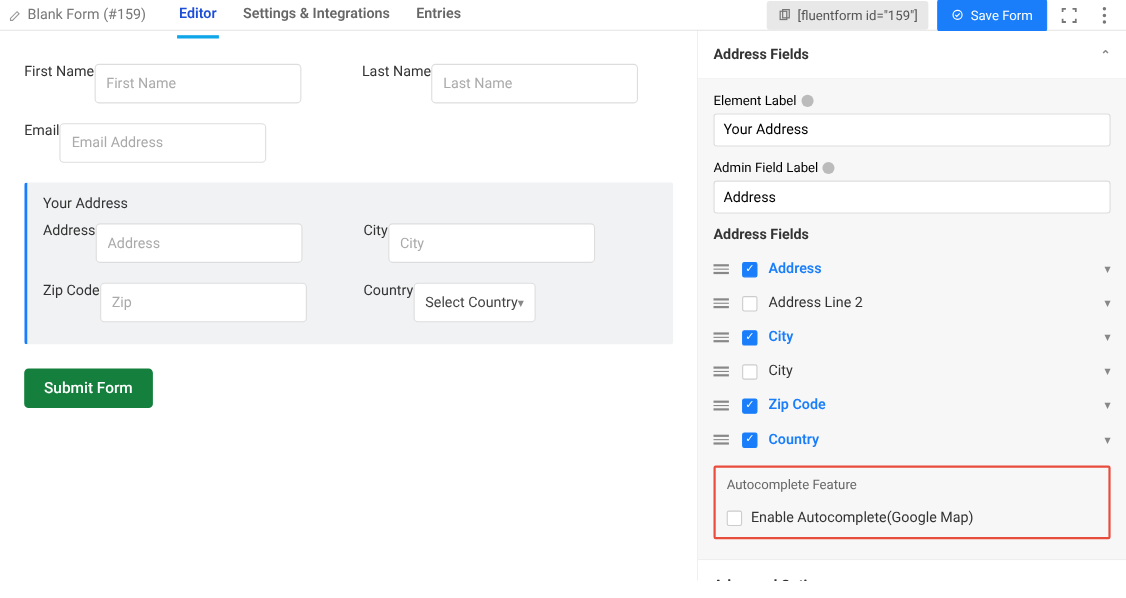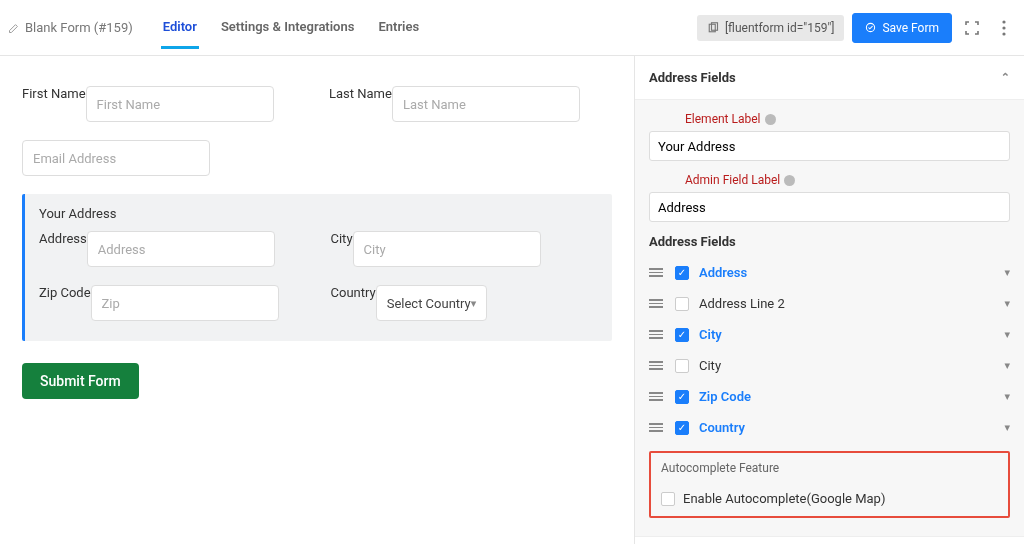--- a/index.html
+++ b/index.html
@@ -1,17 +1,17 @@
 <!DOCTYPE html>
 <html><head>
 <meta charset="utf-8">
 <style>
   * { box-sizing: border-box; margin: 0; padding: 0; font-family: -apple-system, BlinkMacSystemFont, "Segoe UI", Roboto, Arial, sans-serif; }
   body { background: #fff; color: #333; font-size: 13px; }
-  .topbar { display: flex; align-items: center; height: 56px; border-bottom: 1px solid #e5e5e5; padding: 0 8px; gap: 44px; }
+  .topbar { display: flex; align-items: center; height: 28px; border-bottom: 1px solid #e5e5e5; padding: 0 8px; gap: 44px; }
   .topbar-left { display: flex; align-items: center; gap: 18px; flex: 1; }
   .form-title { display: flex; align-items: center; gap: 5px; color: #777; font-size: 13px; }
   .pencil-icon { width: 12px; height: 12px; }
   .tabs { display: flex; gap: 20px; margin-left: 10px; }
   .tab { font-size: 13px; font-weight: 600; color: #666; padding: 12px 2px; cursor: pointer; }
   .tab.active { color: #1d4ed8; border-bottom: 3px solid #0ea5e9; }
   .topbar-right { display: flex; align-items: center; gap: 8px; }
   .shortcode-pill { background: #e8e8e8; color: #555; border-radius: 3px; padding: 6px 10px; font-size: 12px; display: flex; align-items: center; gap: 6px; }
   .btn { border: 1px solid #ddd; background: #fff; color: #555; border-radius: 3px; padding: 7px 12px; font-size: 12px; display: flex; align-items: center; gap: 6px; cursor: pointer; }
   .btn.primary { background: #1a7efb; color: #fff; border-color: #1a7efb; font-weight: 400; }
@@ -25,21 +25,21 @@
   .fld input::placeholder { color: #aaa; }
   .sel-block { border-left: 3px solid #1a7efb; background: #f1f2f3; padding: 12px 14px 2px; margin-bottom: 22px; border-radius: 2px;}
   .sel-block > .sel-title { font-size: 13px; color: #333; margin-bottom: 10px; }
   .submit-btn { background: #15803d; color: #fff; border: none; border-radius: 4px; padding: 10px 18px; font-size: 14px; cursor: pointer; font-weight: 500;}
   .select { display: flex; align-items: center; justify-content: space-between; }
   .side { width: 390px; border-left: 1px solid #e5e5e5; overflow: auto; background: #fff; }
   .panel, .panel-gray { padding: 10px 14px; }
   .acc-head { display: flex; justify-content: space-between; align-items: center; font-weight: 700; color: #333; font-size: 13px; padding: 14px 14px; border-bottom: 1px solid #eee; cursor: pointer; background: #fff;}
   .panel-gray { background: #f7f7f7; padding: 12px 14px 18px; }
   .field-row { display: flex; flex-direction: column; margin-bottom: 12px; }
-  .field-row label { font-size: 12px; color: #b91c1c; margin-bottom: 5px; display: flex; align-items: center; gap: 4px; margin-left: 36px;}
+  .field-row label { font-size: 12px; color: #000000; margin-bottom: 5px; display: flex; align-items: center; gap: 4px;}
   .info-icon { width: 11px; height: 11px; border-radius: 50%; background: #bbb; display: inline-block;}
   .field-row input { height: 30px; border: 1px solid #ddd; border-radius: 3px; padding: 0 8px; font-size: 13px; background: #fff;}
   .sub-head { font-weight: 700; font-size: 13px; margin: 6px 0 8px; color: #333;}
   .af-row { display: flex; align-items: center; gap: 10px; padding: 8px 0; border-bottom: none; }
   .af-row .drag { color: #888; width: 16px; display: flex; flex-direction: column; gap: 2px; cursor: grab;}
   .drag span { height: 1.5px; background: #888; width: 14px; display: block;}
   .cbx { width: 14px; height: 14px; border: 1.5px solid #ccc; border-radius: 2px; background: #fff; display: flex; align-items: center; justify-content: center; cursor: pointer;}
   .cbx.checked { background: #1a7efb; border-color: #1a7efb; }
   .cbx.checked::after { content: "✓"; color: #fff; font-size: 10px; line-height: 10px;}
   .af-label { font-size: 13px; color: #333; flex: 1;}
@@ -103,20 +103,21 @@
       <div class="fld">
         <label>First Name</label>
         <input type="text" placeholder="First Name" style="">
       </div>
       <div class="fld">
         <label>Last Name</label>
         <input type="text" placeholder="Last Name" style="">
       </div>
     </div>
     <div class="fld">
+      <label>Email</label>
       <input type="text" placeholder="Email Address" style="">
     </div>
     <div class="sel-block">
       <div class="sel-title">Your Address</div>
       <div class="two-col">
         <div class="fld">
           <label>Address</label>
           <input type="text" placeholder="Address" style="">
         </div>
         <div class="fld">

